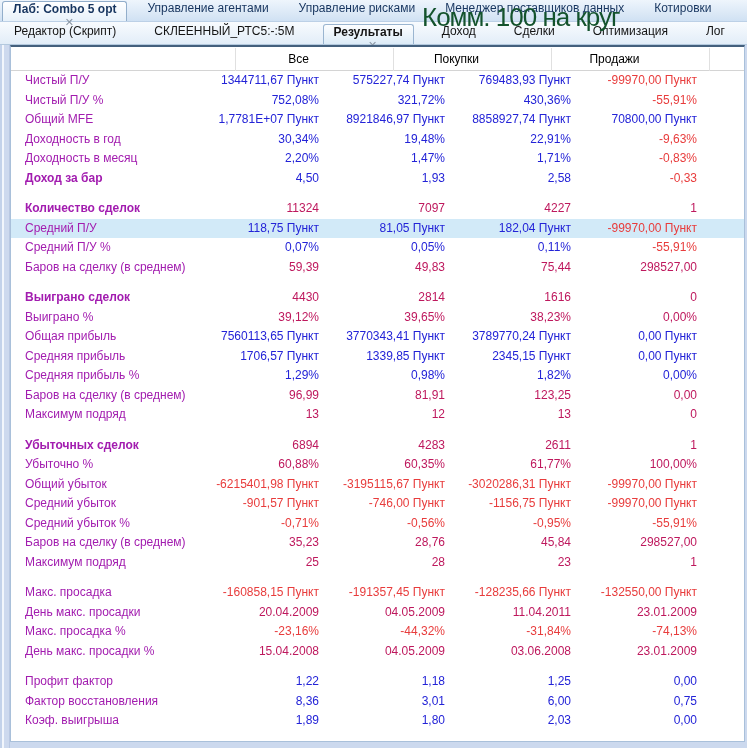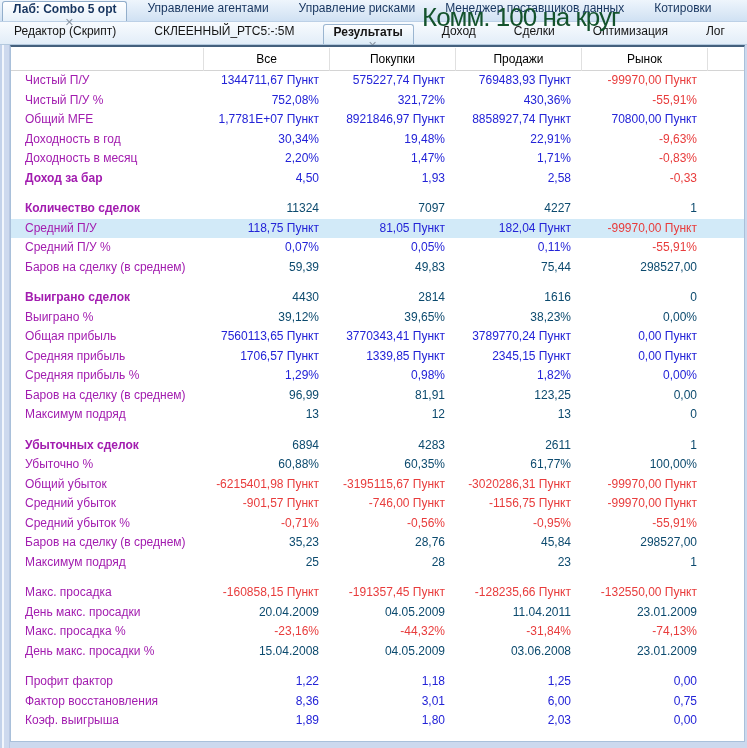--- a/index.html
+++ b/index.html
@@ -19,32 +19,32 @@
   
   .overlay-note { position:absolute; left:422px; top:3px; font-size:26px; line-height:28px; z-index:20; pointer-events:none; letter-spacing:-1px; }
 
   
   .content { position:relative; display:flex; height:703px; background:#ccd9ee; }
   .splitter { width:10px; background:linear-gradient(90deg,#c3d2ea 0px,#c3d2ea 2px,#f2f6fc 2px,#f2f6fc 4px,#cdd9ee 4px); border-right:1px solid #b9c8e2; }
   .panel { flex:1; margin:0 2px 6px 0; background:#ffffff; border:1px solid #a9c0da; border-top:2px solid #44607d; padding:1px 0 0 0; overflow:hidden; }
 
   
   .grid-row { display:grid; grid-template-columns:192px 126px 126px 126px 126px 1fr; align-items:center; }
-  .thead { height:23px; border-bottom:1px solid #d4d4d4; }
+  .thead { height:23px; border-bottom:1px solid #d4d4d4;gap:32px; }
   .thead .hcell { text-align:center; color:#000; height:23px; line-height:23px; border-left:1px solid #e0e0e0; }
   .thead .hlabel { border-left:none; }
   .trow { height:19.5px; line-height:19.5px; }
   .trow.hl { background:#d2eaf8; }
   .trow-blank { height:11px; }
   .rlabel { padding-left:14px; color:#a21caf; overflow:hidden; }
   .rlabel.bold { font-weight:bold; }
   .cell { text-align:right; padding-right:10px; }
   .v-blue { color:#2323d7; }
   .v-red  { color:#e83c3c; }
-  .v-black{ color:#0c4a6e; }
+  .v-black{ color:#be185d; }
 </style>
 </head>
 <body>
 
 <div class="tabbar tabbar-top">
     <span class="tab active">
       <span class="tab-label">Лаб: Combo 5 opt</span>
       <span class="close-x">✕</span>
     </span>
     <span class="tab">

